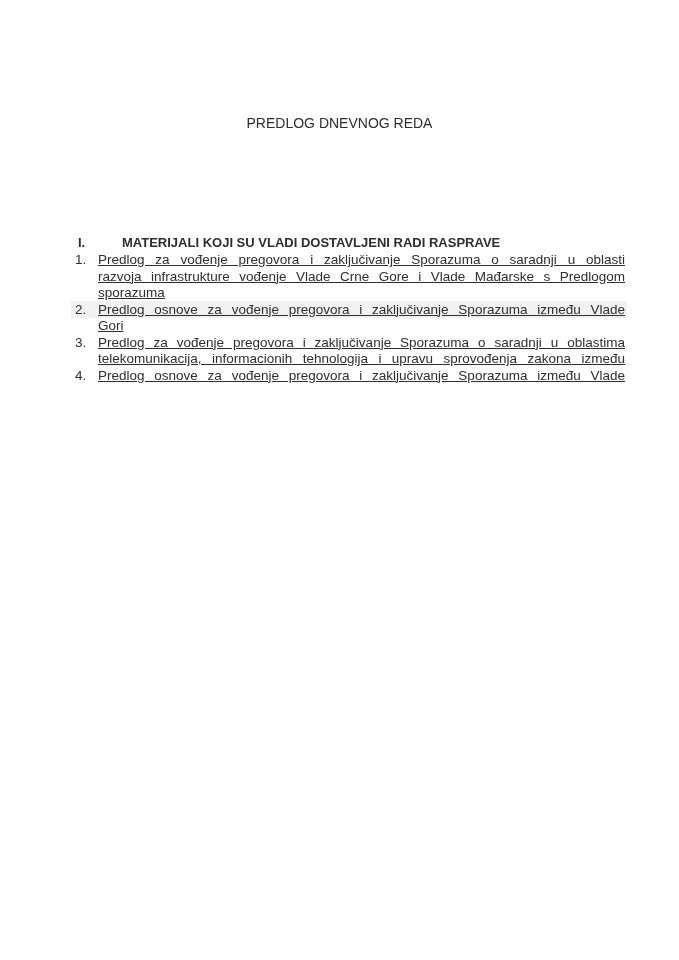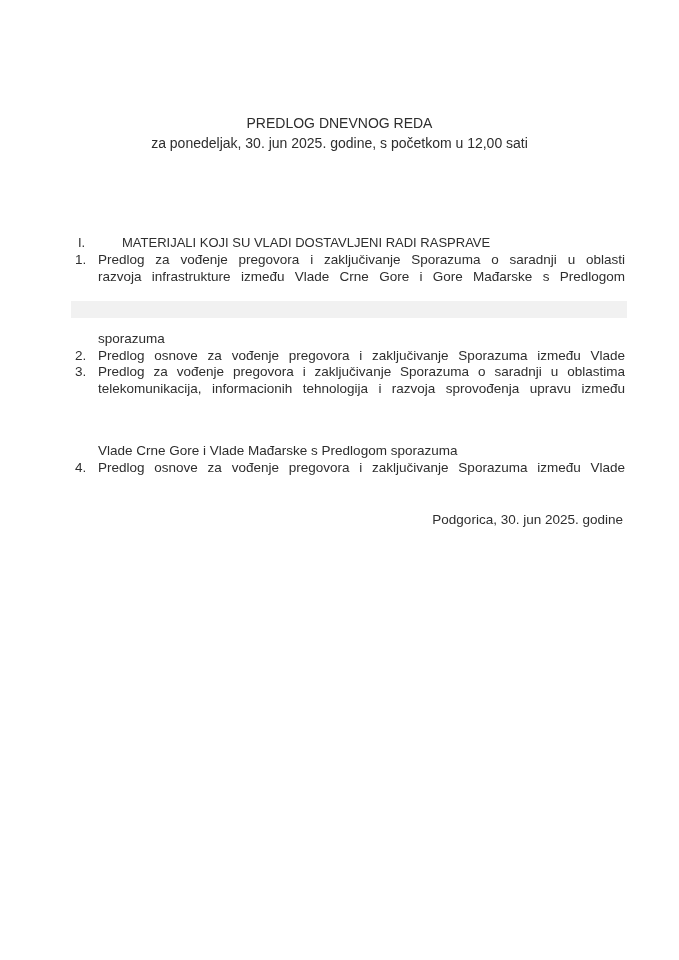--- a/index.html
+++ b/index.html
@@ -19,21 +19,21 @@
     width: 679px;
     text-align: center;
     font-size: 14px;
     line-height: 19.5px;
   }
   .section-heading {
     position: absolute;
     top: 235px;
     left: 78px;
     font-size: 13px;
-    font-weight: normal;
+    font-weight: bold;
     white-space: nowrap;
   }
   .sec-num { display: inline-block; width: 44px; }
   .scan-band {
     position: absolute;
     left: 71px;
     top: 301px;
     width: 556px;
     height: 17px;
     background: #f1f1f1;
@@ -41,85 +41,82 @@
   .agenda-list {
     position: absolute;
     top: 252px;
     left: 75px;
     width: 550px;
     font-size: 13.5px;
     line-height: 16.5px;
   }
   .item { display: flex; }
   .item .num { flex: 0 0 23px; }
-  .item .lines { flex: 1 1 auto; min-width: 0; }
+  .item .lines { flex: 1 1 auto; min-width: 0; text-decoration: underline; }
   .line {
     white-space: nowrap;
     text-align: justify;
     text-align-last: justify;
   }
   .line.last {
     text-align-last: left;
-    margin-top: 46px;
   }
   .place-date {
     position: absolute;
     top: 512px;
     right: 56px;
     font-size: 13.5px;
     white-space: nowrap;
   }
 </style>
 </head>
 <body>
 
 <div class="doc">
 
   <div class="scan-band"></div>
 
   <header class="title-block">
     <div>PREDLOG DNEVNOG REDA</div>
-    <div>za ponedeljak, 30. jun 2025. godine, s početkom u 12,00 sati</div>
   </header>
 
   <div class="section-heading">
     <span class="sec-num">I.</span><span>MATERIJALI KOJI SU VLADI DOSTAVLJENI RADI RASPRAVE</span>
   </div>
 
   <div class="agenda-list">
 
     <div class="item">
       <span class="num">1.</span>
       <div class="lines">
         <div class="line">Predlog za vođenje pregovora i zaključivanje Sporazuma o saradnji u oblasti</div>
-        <div class="line">razvoja infrastrukture između Vlade Crne Gore i Gore Mađarske s Predlogom</div>
+        <div class="line">razvoja infrastrukture vođenje Vlade Crne Gore i Vlade Mađarske s Predlogom</div>
         <div class="line last">sporazuma</div>
       </div>
     </div>
 
     <div class="item">
       <span class="num">2.</span>
       <div class="lines">
         <div class="line">Predlog osnove za vođenje pregovora i zaključivanje Sporazuma između Vlade</div>
+        <div class="line last">Gori</div>
       </div>
     </div>
 
     <div class="item">
       <span class="num">3.</span>
       <div class="lines">
         <div class="line">Predlog za vođenje pregovora i zaključivanje Sporazuma o saradnji u oblastima</div>
-        <div class="line">telekomunikacija, informacionih tehnologija i razvoja sprovođenja upravu između</div>
-        <div class="line last">Vlade Crne Gore i Vlade Mađarske s Predlogom sporazuma</div>
+        <div class="line">telekomunikacija, informacionih tehnologija i upravu sprovođenja zakona između</div>
       </div>
     </div>
 
     <div class="item">
       <span class="num">4.</span>
       <div class="lines">
         <div class="line">Predlog osnove za vođenje pregovora i zaključivanje Sporazuma između Vlade</div>
       </div>
     </div>
 
   </div>
 
-  <div class="place-date">Podgorica, 30. jun 2025. godine</div>
 
 </div>
 
 </body></html>

